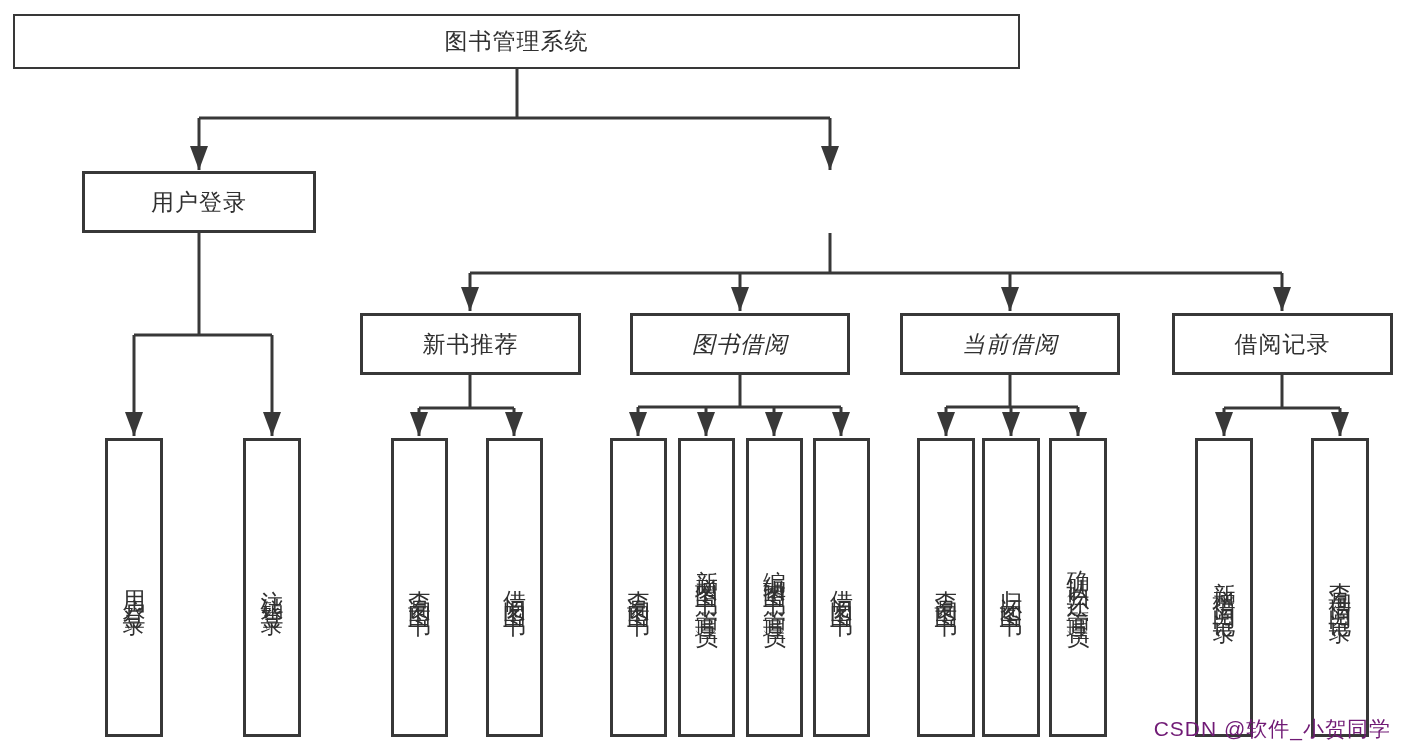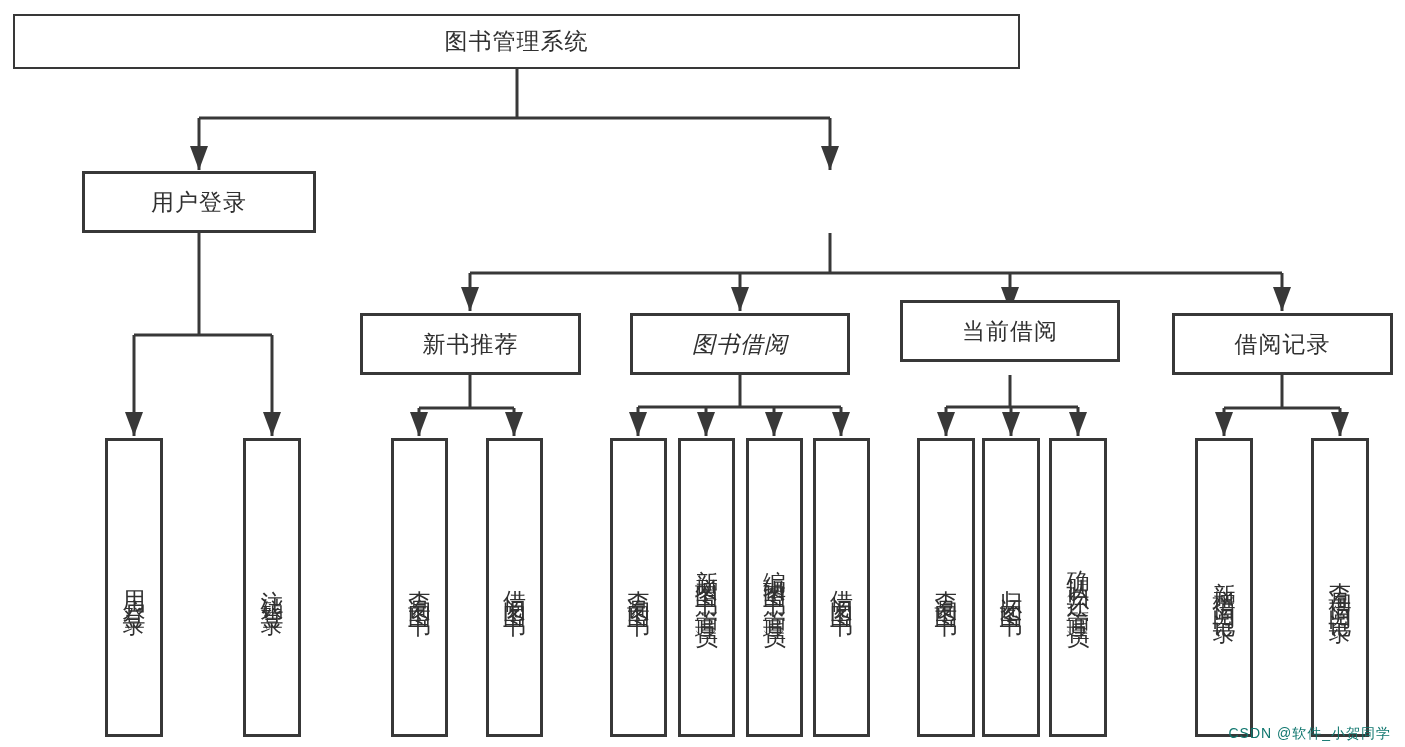--- a/index.html
+++ b/index.html
@@ -39,22 +39,22 @@
     writing-mode: vertical-rl;
     text-orientation: mixed;
     letter-spacing: 8px;
     line-height: 1;
     white-space: nowrap;
   }
   .watermark {
     position: absolute;
     right: 14px;
     bottom: 4px;
-    font-size: 14px;
-    color: #0f766e;
+    font-size: 21px;
+    color: #701a75;
     letter-spacing: 1px;
     z-index: 5;
     white-space: nowrap;
   }
 </style>
 </head>
 <body>
 
 <div id="canvas">
 
@@ -115,21 +115,21 @@
   <div class="node" style="left:82px; top:171px; width:234px; height:62px;">
     <span>用户登录</span>
   </div>
 
   <div class="node" style="left:360px; top:313px; width:221px; height:62px;">
     <span>新书推荐</span>
   </div>
   <div class="node" style="left:630px; top:313px; width:220px; height:62px;font-style:italic;">
     <span>图书借阅</span>
   </div>
-  <div class="node" style="left:900px; top:300px; width:220px; height:62px;">
+  <div class="node" style="left:900px; top:313px; width:220px; height:62px;font-style:italic;">
     <span>当前借阅</span>
   </div>
   <div class="node" style="left:1172px; top:313px; width:221px; height:62px;">
     <span>借阅记录</span>
   </div>
 
   <div class="node leaf" style="left:105px; top:438px; width:58px; height:299px;">
     <span class="vtext">用户登录</span>
   </div>
   <div class="node leaf" style="left:243px; top:438px; width:58px; height:299px;">

